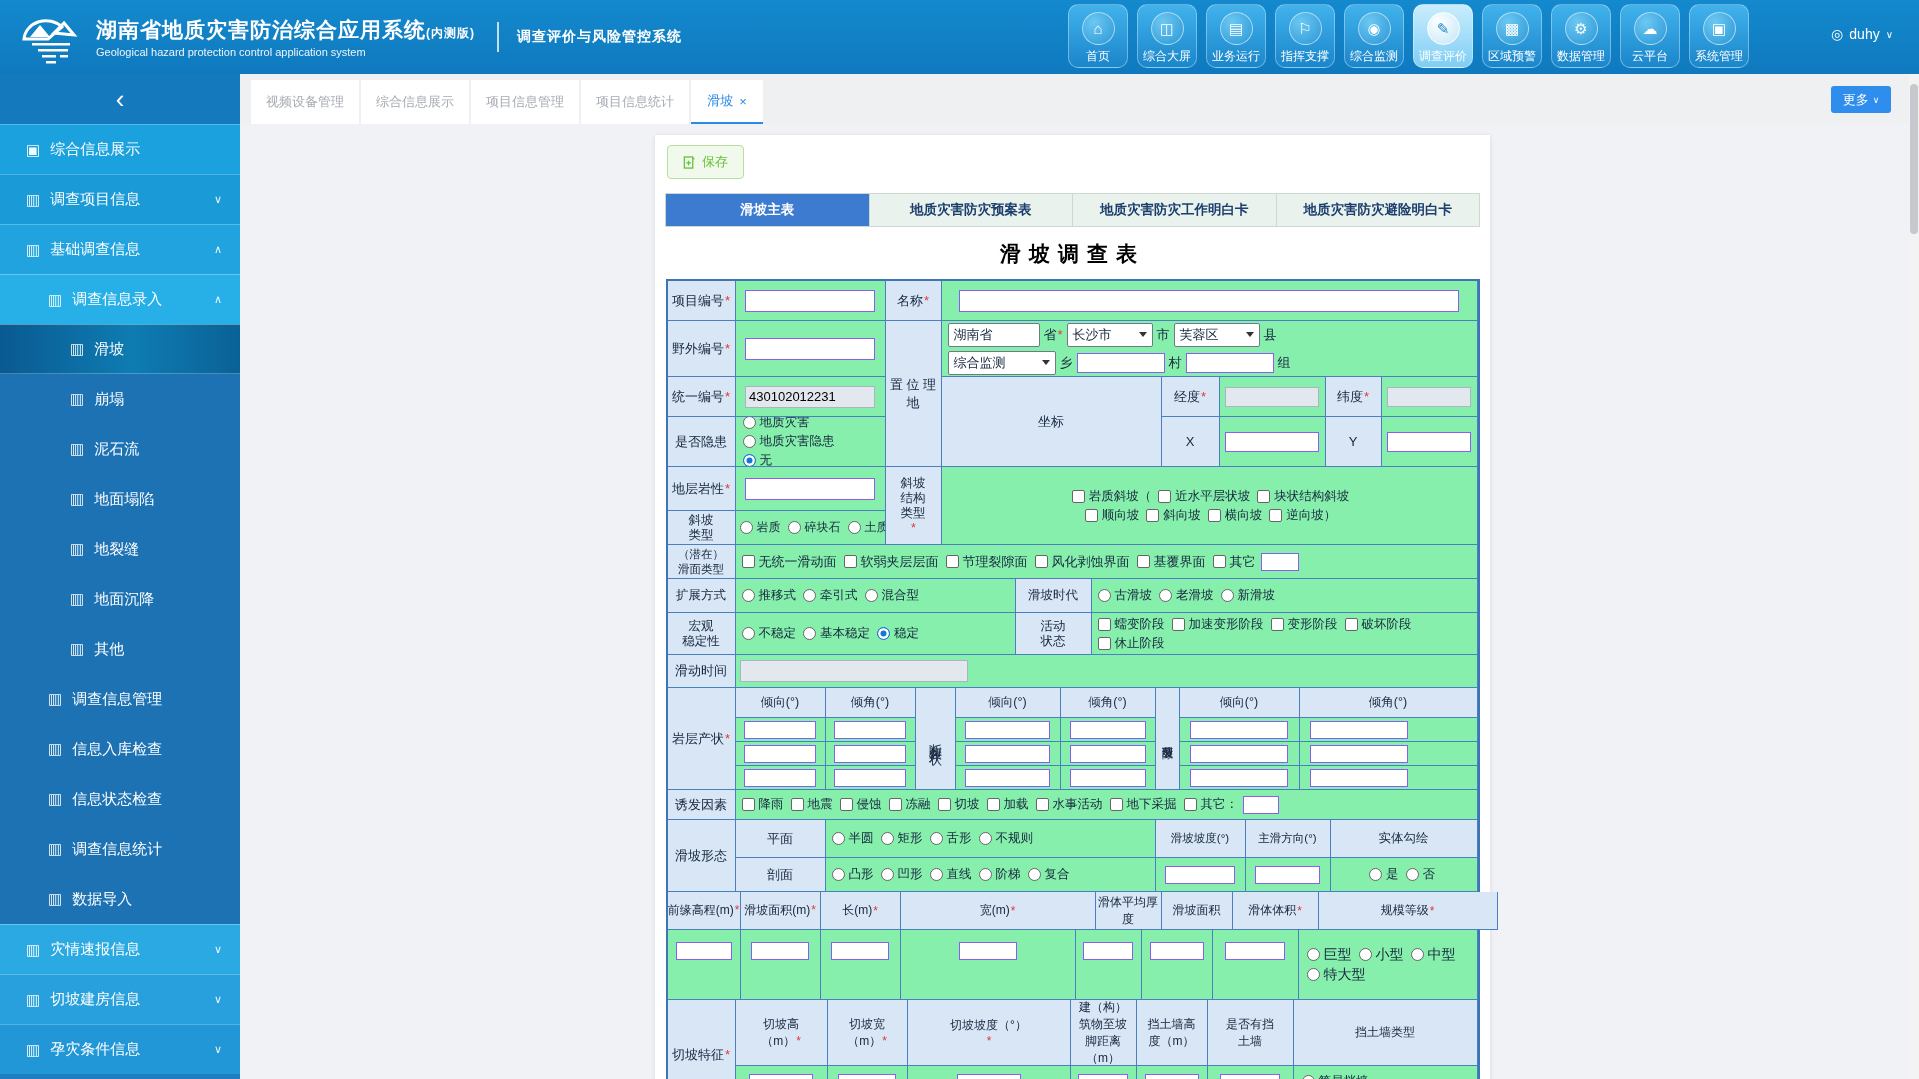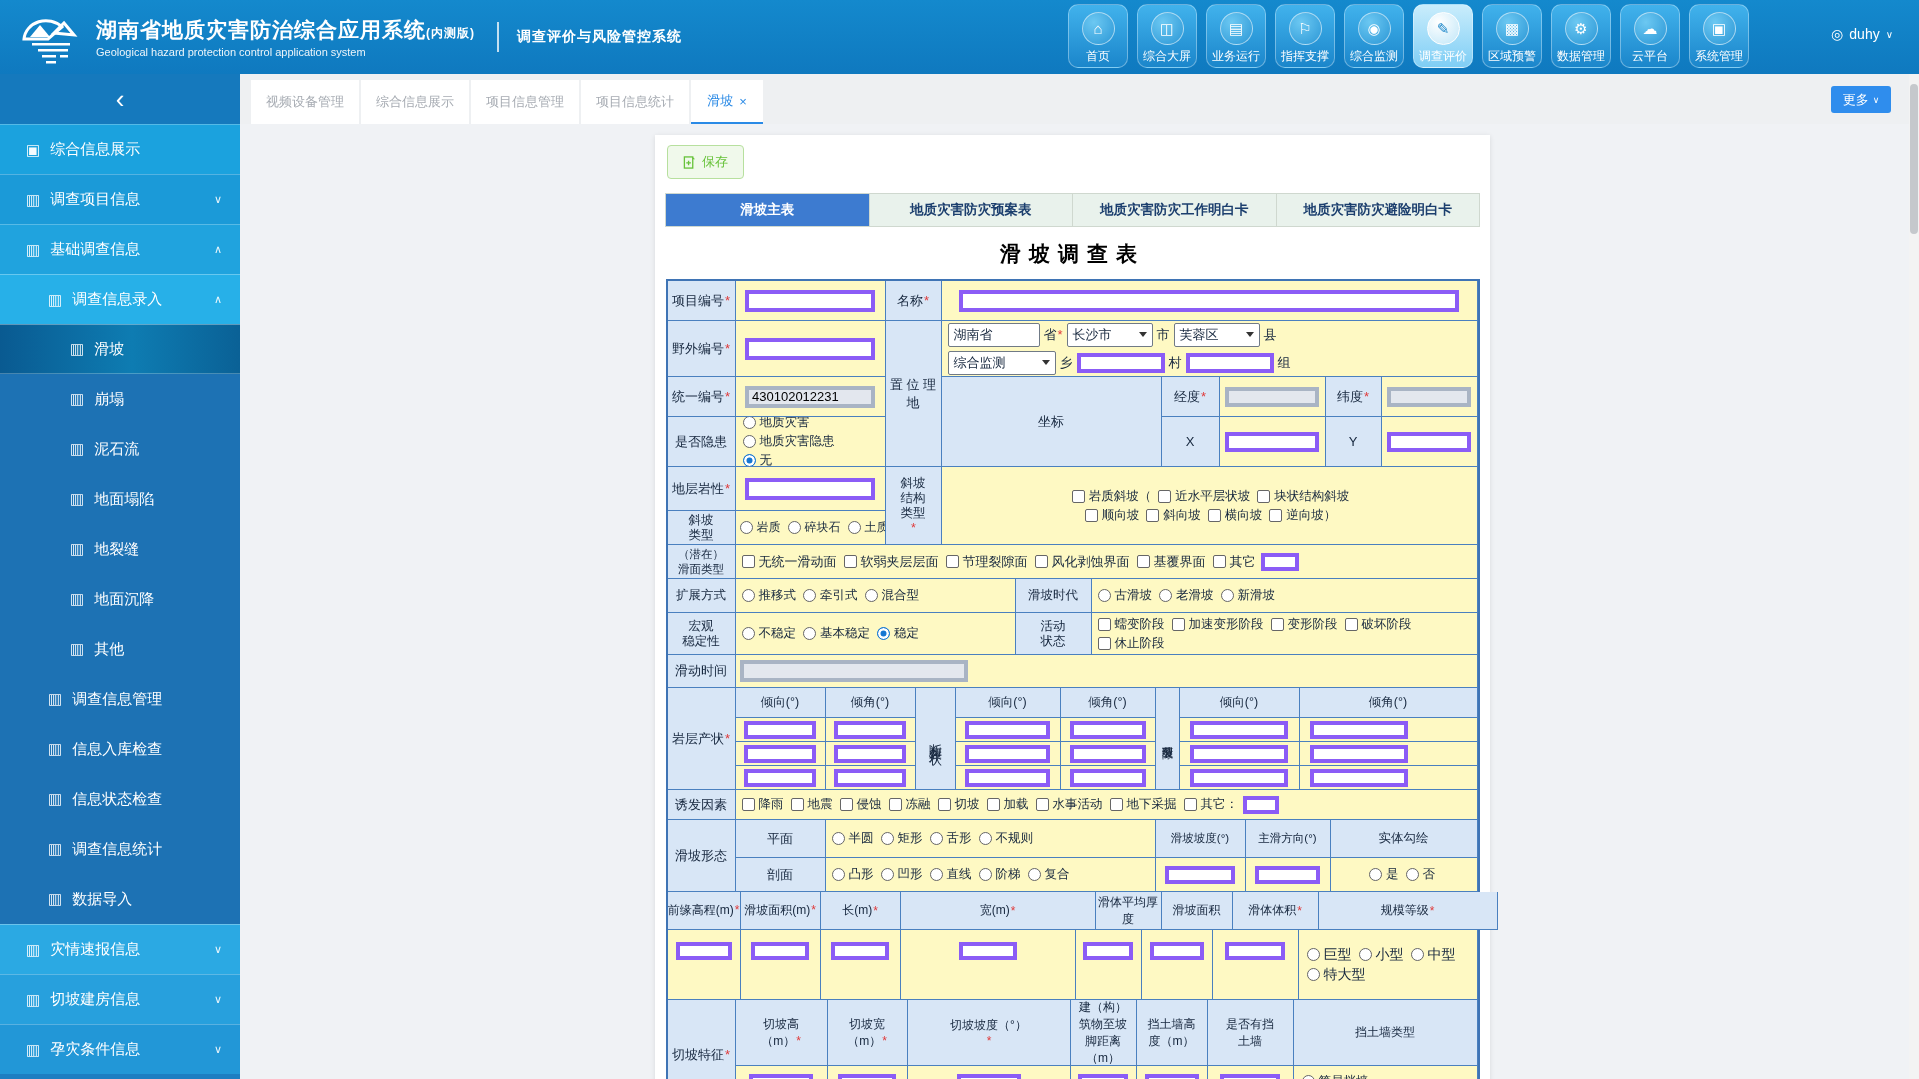--- a/index.html
+++ b/index.html
@@ -66,25 +66,25 @@
   .ftab:last-child{border-right:none;}
   .ftab.act{background:#3d7bd0;color:#fff;}
   .fm-title{text-align:center;font-size:21px;font-weight:bold;color:#000;letter-spacing:8px;margin:13px 0 11px;}
   
   .tbl{width:810px;margin:0 auto;border:2px solid #3f74b5;font-size:13px;color:#15263d;}
   .row{display:flex;}
   .col{display:flex;flex-direction:column;}
   .c{display:flex;align-items:center;justify-content:center;flex-shrink:0;box-sizing:border-box;
      border-right:1px solid #4a80bf;border-bottom:1px solid #4a80bf;text-align:center;overflow:hidden;}
   .lab{background:#d8e6f6;}
-  .wht{background:#fef9c3;}
+  .wht{background:#86efac;}
   .left{justify-content:flex-start;}
   .wrap{flex-wrap:wrap;}
   .rq{color:#e03a3a;font-style:normal;margin-left:1px;}
-  .inp{border:4px solid #8b5cf6;background:#fff;height:22px;box-sizing:border-box;font:inherit;padding:0 3px;}
+  .inp{border:1px solid #8b5cf6;background:#fff;height:22px;box-sizing:border-box;font:inherit;padding:0 3px;}
   .inp.sm{height:18px;}
   .ro{background:#e3e7ee;border-color:#a9b4c4;}
   .sel{display:inline-flex;align-items:center;justify-content:space-between;border:1px solid #707a86;border-radius:2px;
     background:#fff;height:24px;padding:0 5px;box-sizing:border-box;font-size:13px;cursor:pointer;}
   .sel .ar{width:0;height:0;border-left:4px solid transparent;border-right:4px solid transparent;border-top:5px solid #333;margin-left:5px;}
   .selbox{display:inline-flex;align-items:center;border:1px solid #707a86;border-radius:2px;background:#fff;
     height:24px;padding:0 5px;box-sizing:border-box;font-size:13px;}
   .opt{display:inline-flex;align-items:center;margin:1px 5px 1px 2px;white-space:nowrap;cursor:pointer;}
   .rd,.cb{display:inline-block;width:13px;height:13px;border:1px solid #666;background:#fff;margin-right:4px;flex-shrink:0;box-sizing:border-box;}
   .rd{border-radius:50%;}

